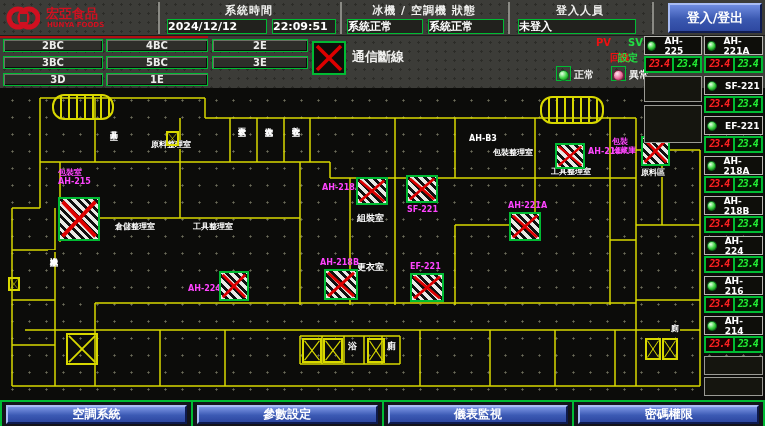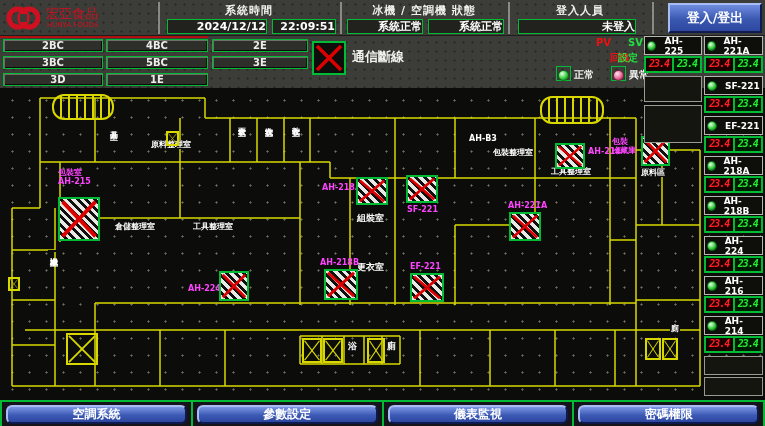--- a/index.html
+++ b/index.html
@@ -8,22 +8,22 @@
             background:#3c3c38; }
   .dots-panel { background-image:radial-gradient(#2c2c28 1px, transparent 1.1px);
                 background-size:9px 9px; }
   .abs { position:absolute; }
 
   
   #hdr { left:0; top:0; width:765px; height:36px; border-bottom:1px solid #1c1c1a; }
   .vdiv { width:2px; background:#8a8a84; box-shadow:1px 0 0 #15151300; }
   .hdr-title { color:#f0f0ee; font-size:11px; font-weight:bold; text-align:center; letter-spacing:1px; }
   .gbox { background:#21211d; border:1px solid #00bb33; color:#ffffff;
-          font-size:11px; font-weight:bold; text-align:right; line-height:13px; }
-  .logo-mark { color:#d01020; font-weight:normal; }
+          font-size:11px; font-weight:bold; text-align:left; line-height:13px; }
+  .logo-mark { color:#d01020; font-weight:bold; }
   #login-btn { background:linear-gradient(#6f8ce0,#3a58b0 55%,#2e48a0);
                border-top:2px solid #a8bcf4; border-left:2px solid #a8bcf4;
                border-right:2px solid #101c50; border-bottom:2px solid #101c50;
                color:#fff; font-size:13px; font-weight:bold; text-align:center; cursor:pointer; }
 
   
   .floor-btn { background:#2e2e2a; border:1px solid #00bb33; color:#ececea;
                font-size:10px; font-weight:bold; text-align:center; line-height:11px;
                box-shadow:inset 1px 1px 0 #6e6e66, inset -1px -1px 0 #0c0c0a; cursor:pointer; }
 
@@ -70,21 +70,21 @@
   #nav { left:0; top:400px; width:765px; height:26px; background:#14141a;
          border-top:2px solid #00bb33; display:flex; }
   .nav-cell { flex:1; border-right:2px solid #00bb33; padding:3px 4px 2px 4px; }
   .nav-cell:first-child { border-left:2px solid #00bb33; }
   .nav-btn { width:100%; height:100%;
              background:linear-gradient(#7b95e4,#3c5ab4 55%,#2c46a0);
              background-blend-mode:normal;
              border-top:2px solid #aabcf4; border-left:2px solid #aabcf4;
              border-right:2px solid #0e1a4c; border-bottom:2px solid #0e1a4c;
              color:#fff; font-size:12px; font-weight:bold; text-align:center;
-             line-height:15px; cursor:pointer;border-radius:6px; }
+             line-height:15px; cursor:pointer; }
   svg.walls { position:absolute; left:0; top:0; }
 </style>
 </head>
 <body>
 
 <div id="screen">
 
   <div id="hdr" class="abs dots-panel">
 
     <div class="abs" style="left:6px;top:3px;width:150px;height:30px;">

